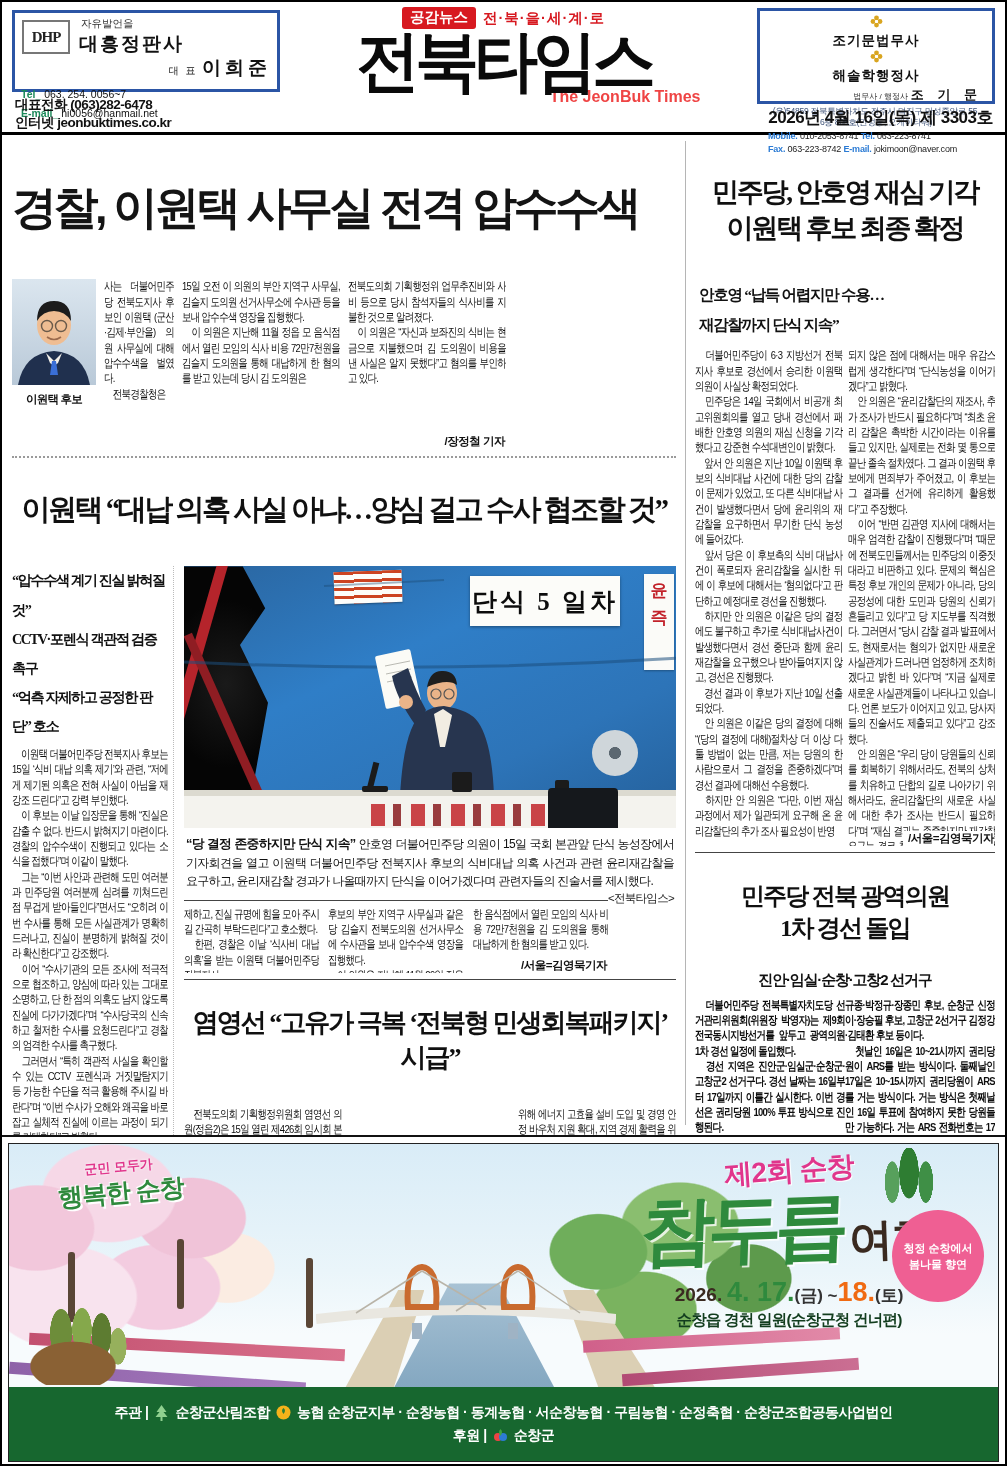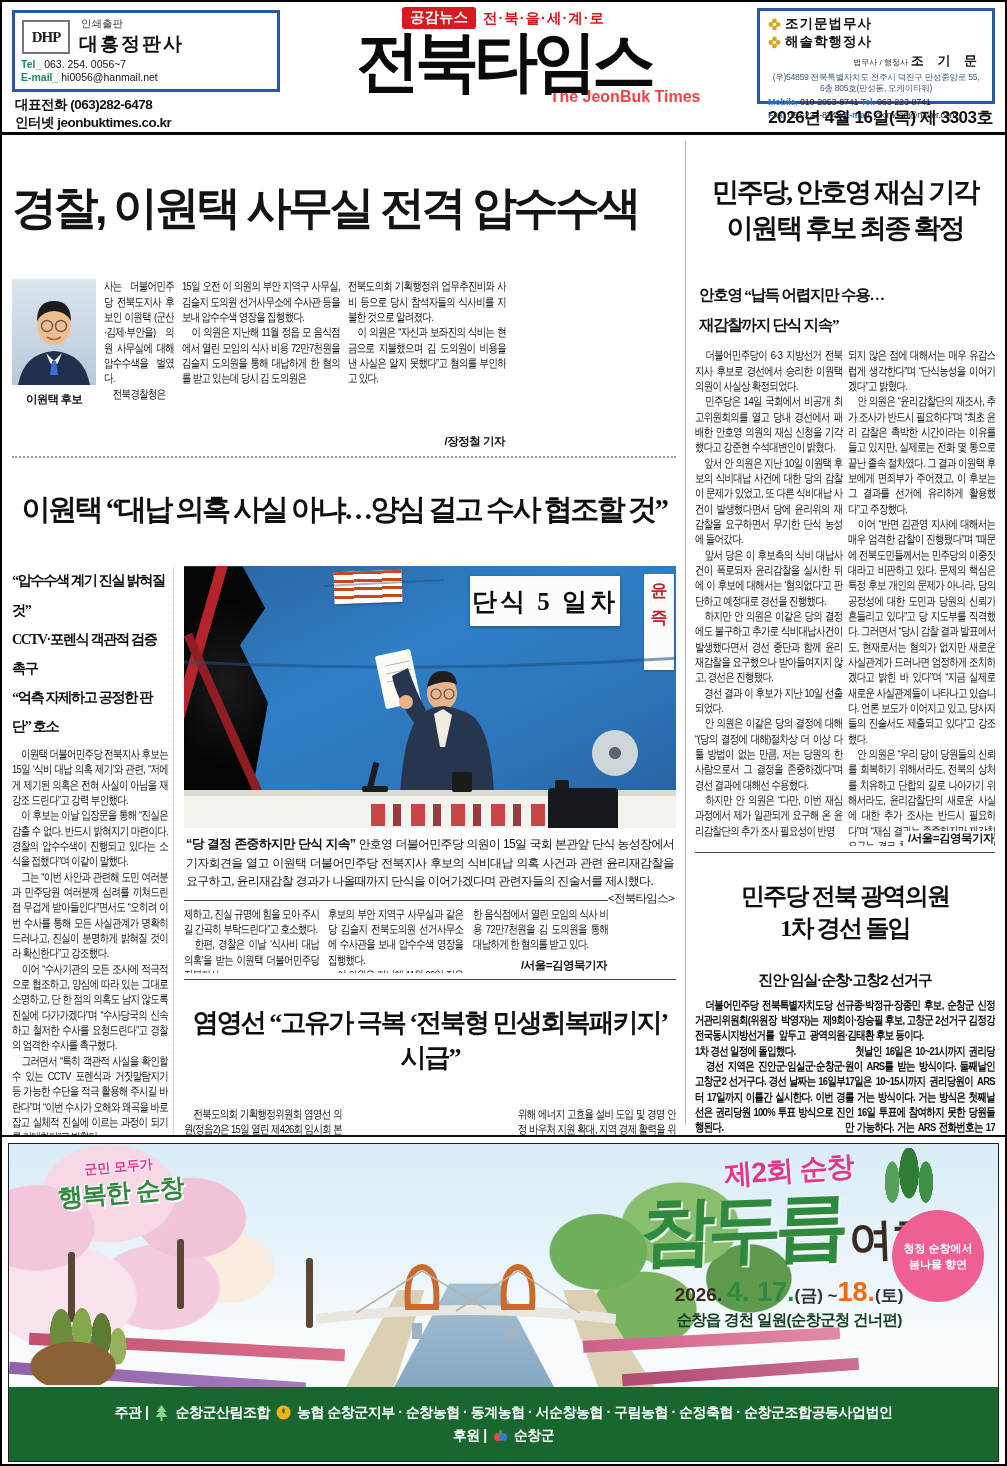--- a/index.html
+++ b/index.html
@@ -11,32 +11,32 @@
   .card{position:absolute;border:3px solid #2b55a5;background:#fff;box-sizing:border-box;}
   .cardL{left:10px;top:8px;width:268px;height:82px;padding:4px 6px;}
   .dhp{position:absolute;left:7px;top:7px;width:44px;height:30px;border:2px solid #777;
        display:flex;align-items:center;justify-content:center;font-weight:900;font-size:15px;
        letter-spacing:-1px;color:#222;font-family:"Liberation Serif",serif;}
   .cl-tag{margin-left:60px;font-size:10.5px;color:#333;}
   .cl-co{margin-left:58px;font-size:19px;font-weight:900;letter-spacing:2px;}
   .cl-ceo{text-align:right;margin-top:-2px;}
   .cl-ceo .sm{font-size:10px;letter-spacing:2px;}
   .cl-ceo .big{font-size:19px;font-weight:900;letter-spacing:4px;}
-  .cl-line{font-size:10.5px;margin-top:1px;}
+  .cl-line{font-size:10.5px;margin-top:7px;}
   .g{color:#1c8a5a;font-weight:700;}
   .contactL{position:absolute;left:13px;top:94px;font-size:13.5px;font-weight:800;line-height:1.35;letter-spacing:-0.5px;}
   .masthead{position:absolute;left:50%;top:5px;transform:translateX(-50%);text-align:center;width:430px;}
   .mh-top{display:flex;align-items:center;justify-content:center;gap:7px;}
   .badge{background:#d71920;color:#fff;font-weight:900;font-size:14.5px;padding:1px 8px 2px;border-radius:3px;}
   .slogan{color:#d71920;font-weight:900;font-size:14.5px;letter-spacing:1px;}
   .mh-logo{font-size:64px;font-weight:900;letter-spacing:-5px;line-height:1.02;color:#0a0a0a;
            transform:scaleY(1.04);font-family:"Liberation Sans",sans-serif;}
   .mh-en{font-size:16px;font-weight:800;color:#ef4444;text-align:right;margin:-6px 18px 0 0;}
   .cardR{right:10px;top:6px;width:238px;height:96px;padding:4px 8px;font-size:10px;}
-  .cr-l1{font-size:13.5px;font-weight:900;letter-spacing:1px;display:flex;align-items:center;gap:4px;}
+  .cr-l1{font-size:13.5px;font-weight:900;letter-spacing:1px;display:flex;align-items:center;gap:4px;flex-direction:column;}
   .cr-name{text-align:right;margin:1px 2px 2px 0;}
   .cr-role{font-size:8px;color:#333;}
   .cr-nm{font-size:13px;font-weight:900;letter-spacing:5px;}
   .cr-addr{font-size:8.6px;color:#41557a;line-height:1.3;text-align:center;letter-spacing:-0.3px;}
   .cr-tel{font-size:9px;color:#222;margin-top:3px;letter-spacing:-0.2px;}
   .b{color:#2b7bd4;font-weight:700;}
   .issue{position:absolute;right:12px;top:104px;font-size:17px;font-weight:900;letter-spacing:-0.5px;}
   .rule-thick{border-top:3px solid #000;}
   
   .main{display:flex;height:1000px;overflow:hidden;padding:0 10px;box-sizing:border-box;}
@@ -182,22 +182,26 @@
 </head>
 <body>
 
 <div class="page">
 
   <header>
     <div class="card cardL">
       <div class="dhp">
           <span>DHP</span>
         </div>
-      <div class="cl-tag">인쇄출판</div>
+      <div class="cl-tag">자유발언을</div>
       <div class="cl-co">대흥정판사</div>
+      <div class="cl-ceo">
+        <span class="sm">대 표</span>
+        <span class="big">이희준</span>
+      </div>
       <div class="cl-line">
         <span class="g">Tel_</span>
         <span>063. 254. 0056~7</span>
       </div>
       <div class="cl-line">
         <span class="g">E-mail_</span>
         <span>hi0056@hanmail.net</span>
       </div>
     </div>
 

